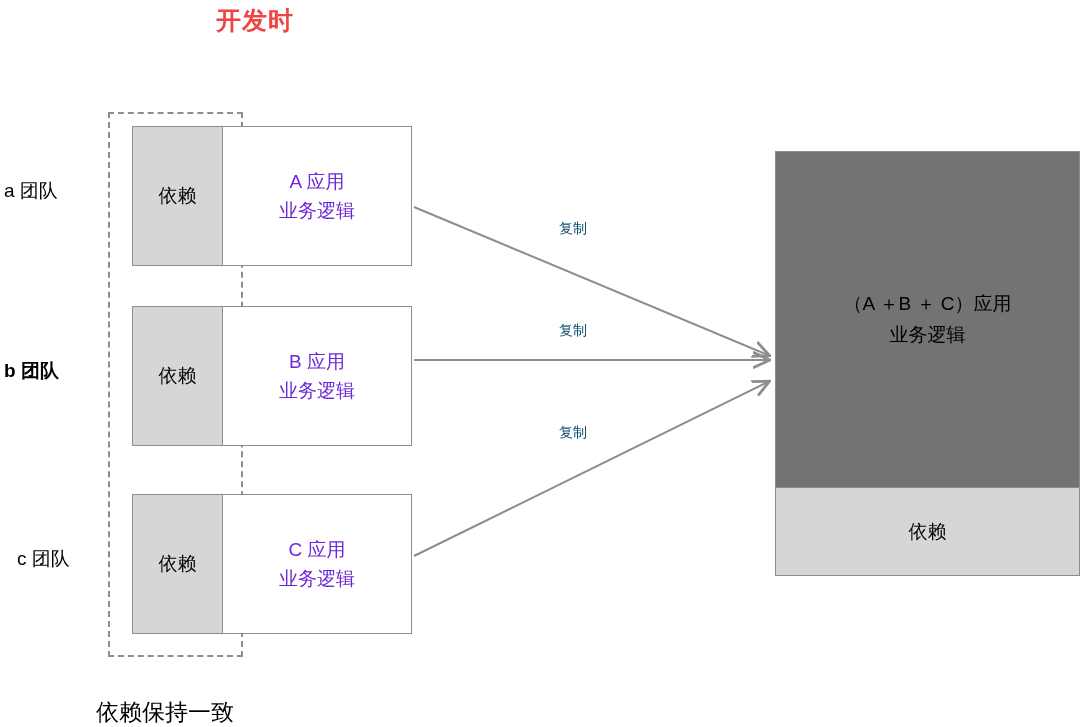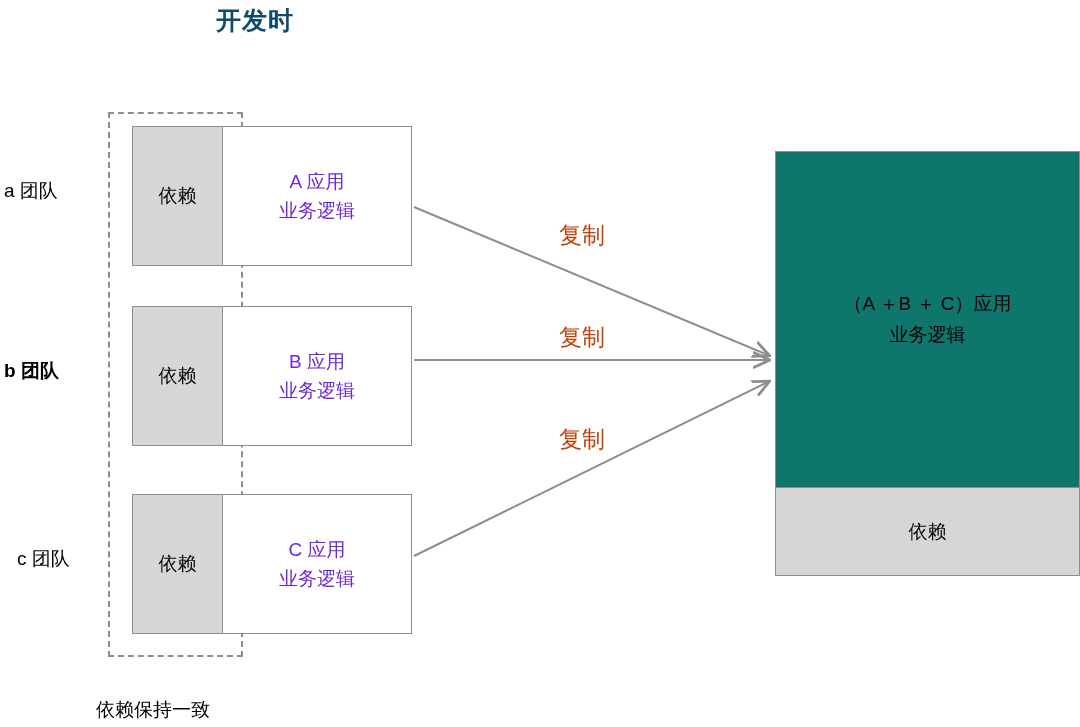--- a/index.html
+++ b/index.html
@@ -17,21 +17,21 @@
     height: 727px;
     overflow: hidden;
     background: #ffffff;
   }
   .hdr {
     position: absolute;
     font-size: 25px;
     font-weight: bold;
     letter-spacing: 1px;
     white-space: nowrap;
-    color: #0c4a6e;
+    color: #ef4444;
   }
   #hdr-dev  { left: 216px; top: 4px; }
   #hdr-run  { left: 786px; top: 4px; }
 
   .team-label {
     position: absolute;
     font-size: 19px;
     white-space: nowrap;
     color: #000;
   }
@@ -92,21 +92,21 @@
   #merged-box {
     position: absolute;
     left: 775px;
     top: 151px;
     width: 305px;
     height: 425px;
     border: 1.5px solid #8d8d8d;
     box-sizing: border-box;
     display: flex;
     flex-direction: column;
-    background: #0f766e;
+    background: #737373;
   }
   #merged-top {
     flex: 1;
     display: flex;
     flex-direction: column;
     align-items: center;
     justify-content: center;
     font-size: 19px;
     line-height: 1.6;
     color: #000;
@@ -118,35 +118,35 @@
     display: flex;
     align-items: center;
     justify-content: center;
     font-size: 19px;
     color: #000;
     box-sizing: border-box;
   }
 
   .copy-label {
     position: absolute;
-    font-size: 23px;
-    white-space: nowrap;
-    color: #c2410c;
+    font-size: 14px;
+    white-space: nowrap;
+    color: #0c4a6e;
     background: #ffffff;
     padding: 0 3px;
   }
   #copy-1 { left: 556px; top: 220px; }
   #copy-2 { left: 556px; top: 322px; }
   #copy-3 { left: 556px; top: 424px; }
 
   #consistent-note {
     position: absolute;
     left: 96px;
     top: 697px;
-    font-size: 19px;
+    font-size: 23px;
     white-space: nowrap;
     color: #000;
   }
 
   svg#arrows {
     position: absolute;
     left: 0;
     top: 0;
     width: 1080px;
     height: 727px;

